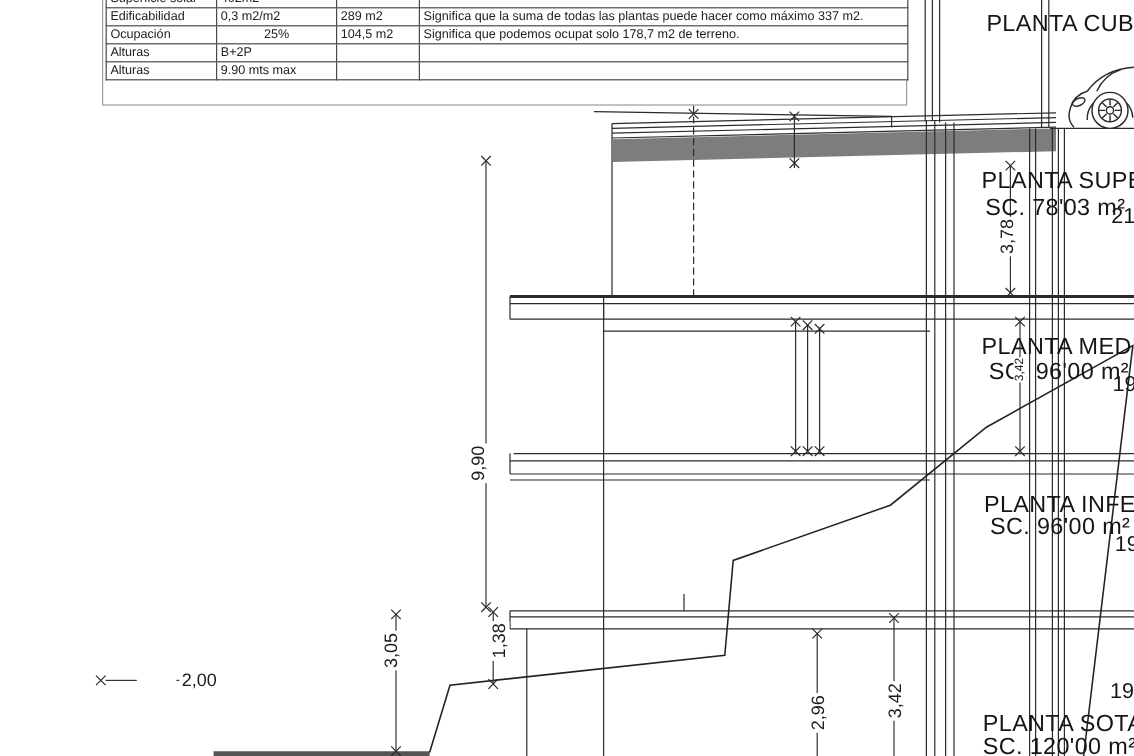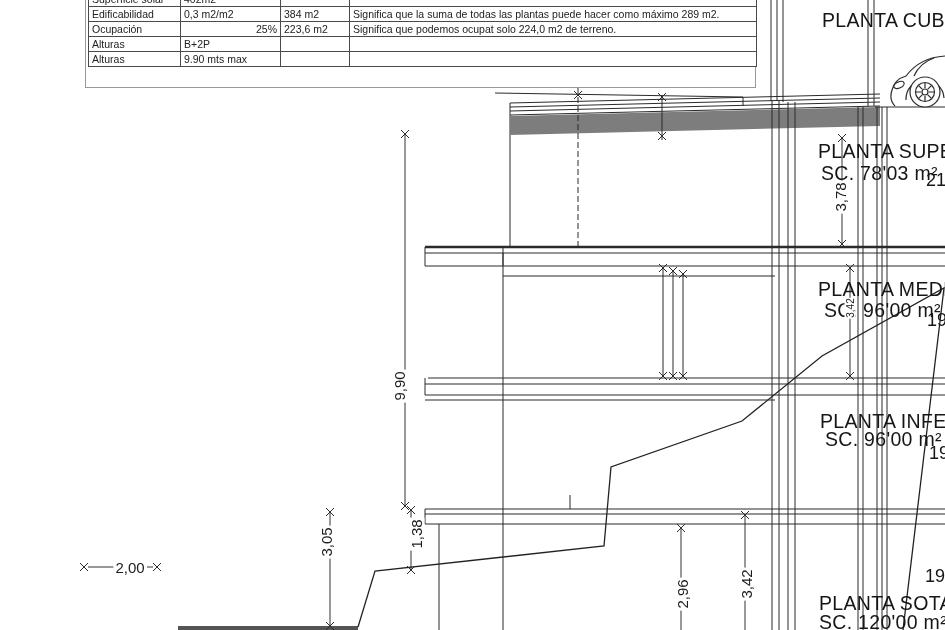--- a/index.html
+++ b/index.html
@@ -7,28 +7,28 @@
          font-family:"Liberation Sans",sans-serif;color:#111;}
   svg{position:absolute;left:0;top:0;}
   
   #table-frame{position:absolute;left:85px;top:-12px;width:671px;height:100px;
                border:1px solid #999;box-sizing:border-box;background:#fff;}
   #zoning-table{position:absolute;left:88px;top:-9px;border-collapse:collapse;
                 table-layout:fixed;background:#fff;}
   #zoning-table td{border:1px solid #4a4a4a;font-size:10.5px;height:14px;
                    padding:0 3px;white-space:nowrap;overflow:hidden;color:#222;}
   .c0{width:85px}.c1{width:93px}.c2{width:62px}.c3{width:400px}
-  .ta-r{text-align:right;}
+  .ta-r{text-align:center;}
   
   .flabel{position:absolute;font-size:19.5px;letter-spacing:.3px;white-space:nowrap;color:#161616;}
   .lvl{position:absolute;font-size:18px;white-space:nowrap;color:#161616;}
   
   .dim{position:absolute;font-size:15px;color:#1c1c1c;background:#fff;padding:0 2px;
        white-space:nowrap;transform:translate(-50%,-50%) rotate(-90deg);}
-  .dim.h{transform:translate(-50%,-50%);}
+  .dim.h{transform:translate(-50%,-50%);margin-left:36px;}
   .dim.small{font-size:10px;padding:0 1px;}
 </style>
 </head>
 <body>
 
 <div id="stage">
 
   <svg width="945" height="630" viewBox="0 0 945 630">
     <defs>
       <g id="tk">
@@ -172,28 +172,28 @@
     <tbody>
         <tr>
       <td class="c0">Superficie solar</td>
       <td class="c1">402m2</td>
       <td class="c2"></td>
       <td class="c3"></td>
     </tr>
     <tr>
       <td class="c0">Edificabilidad</td>
       <td class="c1">0,3 m2/m2</td>
-      <td class="c2">384 m2</td>
-      <td class="c3">Significa que la suma de todas las plantas puede hacer como máximo 289 m2.</td>
+      <td class="c2">289 m2</td>
+      <td class="c3">Significa que la suma de todas las plantas puede hacer como máximo 337 m2.</td>
     </tr>
     <tr>
       <td class="c0">Ocupación</td>
       <td class="c1 ta-r">25%</td>
-      <td class="c2">223,6 m2</td>
-      <td class="c3">Significa que podemos ocupat solo 224,0 m2 de terreno.</td>
+      <td class="c2">104,5 m2</td>
+      <td class="c3">Significa que podemos ocupat solo 178,7 m2 de terreno.</td>
     </tr>
     <tr>
       <td class="c0">Alturas</td>
       <td class="c1">B+2P</td>
       <td class="c2"></td>
       <td class="c3"></td>
     </tr>
     <tr>
       <td class="c0">Alturas</td>
       <td class="c1">9.90 mts max</td>

